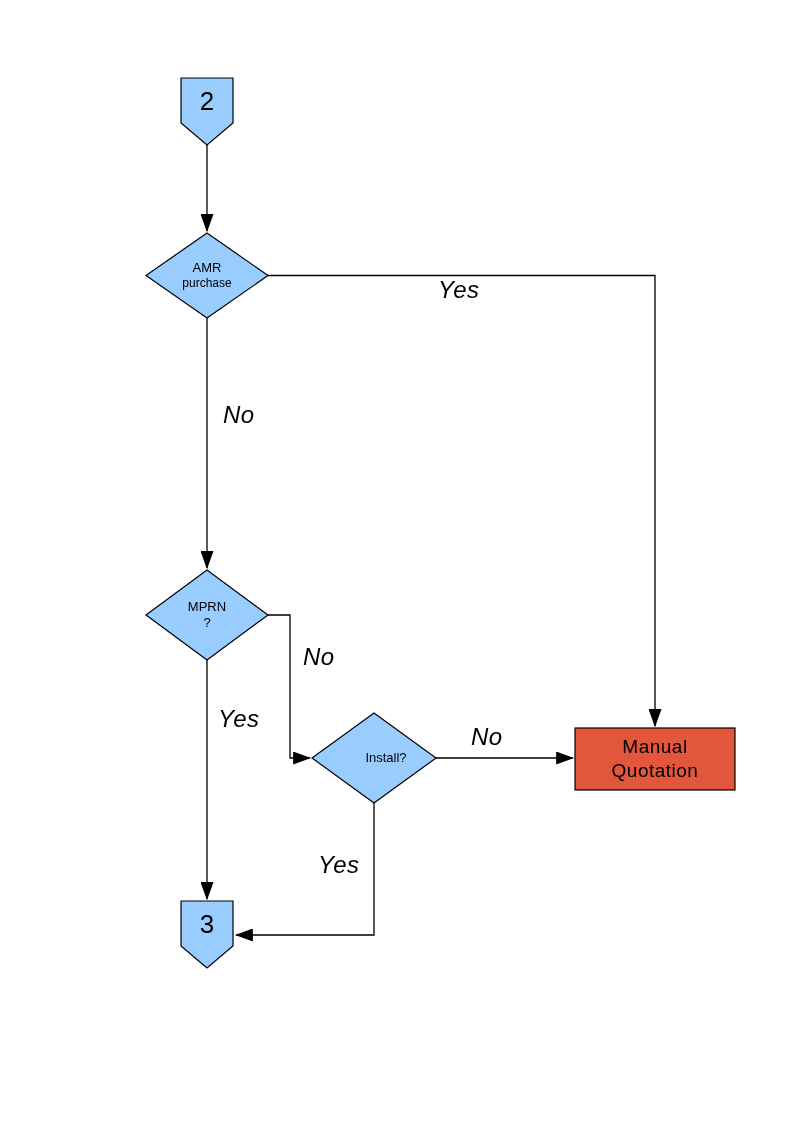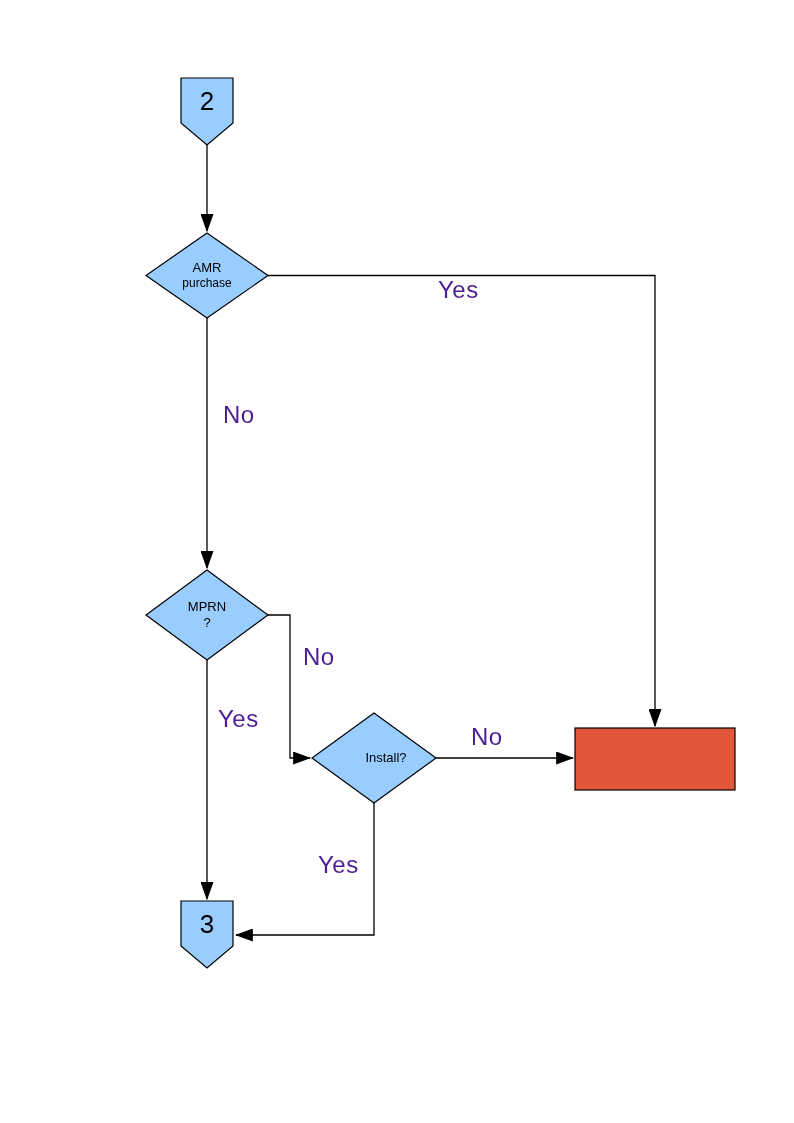--- a/index.html
+++ b/index.html
@@ -29,21 +29,22 @@
     stroke: #000000;
     stroke-width: 1.2;
   }
   .arrowhead {
     fill: #000000;
   }
   .label {
     position: absolute;
     line-height: 1;
     white-space: nowrap;
-    color: #4c1d95;
+    color: #000000;
+    font-style: italic;
   }
   .node-label {
     position: absolute;
     display: flex;
     flex-direction: column;
     align-items: center;
     justify-content: center;
     text-align: center;
     color: #000000;
   }
@@ -107,20 +108,24 @@
 
   <div class="node-label" style="left:146px; top:233px; width:122px; height:85px;">
     <span class="diamond-text-1">AMR</span>
     <span class="diamond-text-2">purchase</span>
   </div>
 
   <div class="node-label" style="left:324px; top:713px; width:124px; height:90px;">
     <span class="diamond-text-1">Install?</span>
   </div>
 
+  <div class="node-label" style="left:575px; top:728px; width:160px; height:62px;">
+    <span class="mq-text">Manual</span>
+    <span class="mq-text">Quotation</span>
+  </div>
 
   <div class="node-label connector-num" style="left:181px; top:901px; width:52px; height:47px;">
     <span>3</span>
   </div>
 
   <div class="label edge-label" style="left:438px; top:278px;">Yes</div>
 
   <div class="label edge-label" style="left:223px; top:403px;">No</div>
 
   <div class="label edge-label" style="left:303px; top:645px;">No</div>

